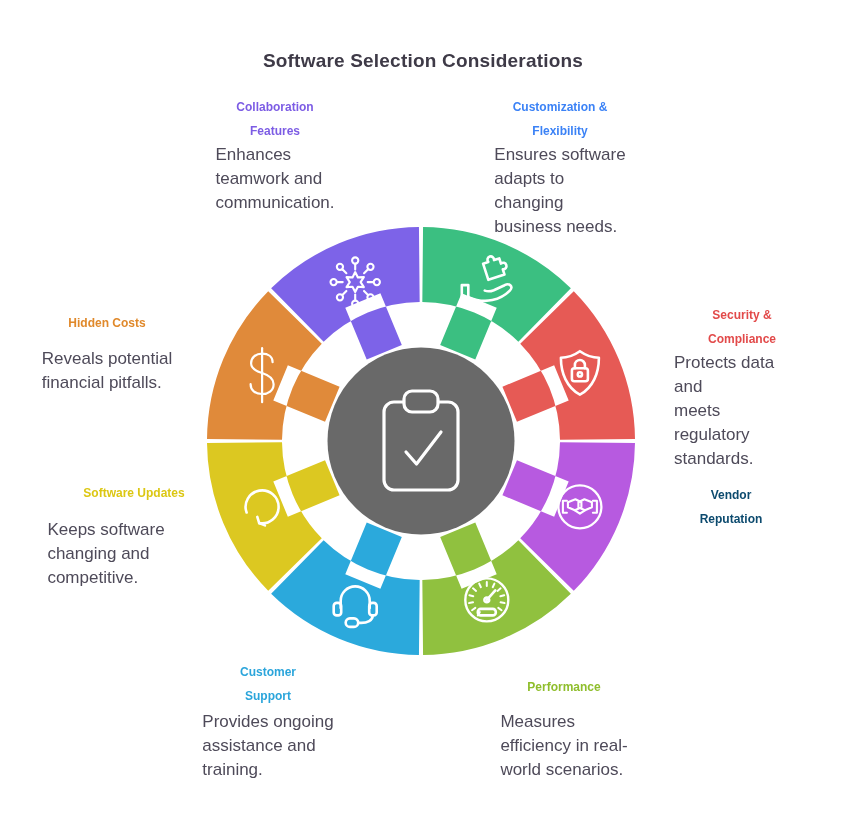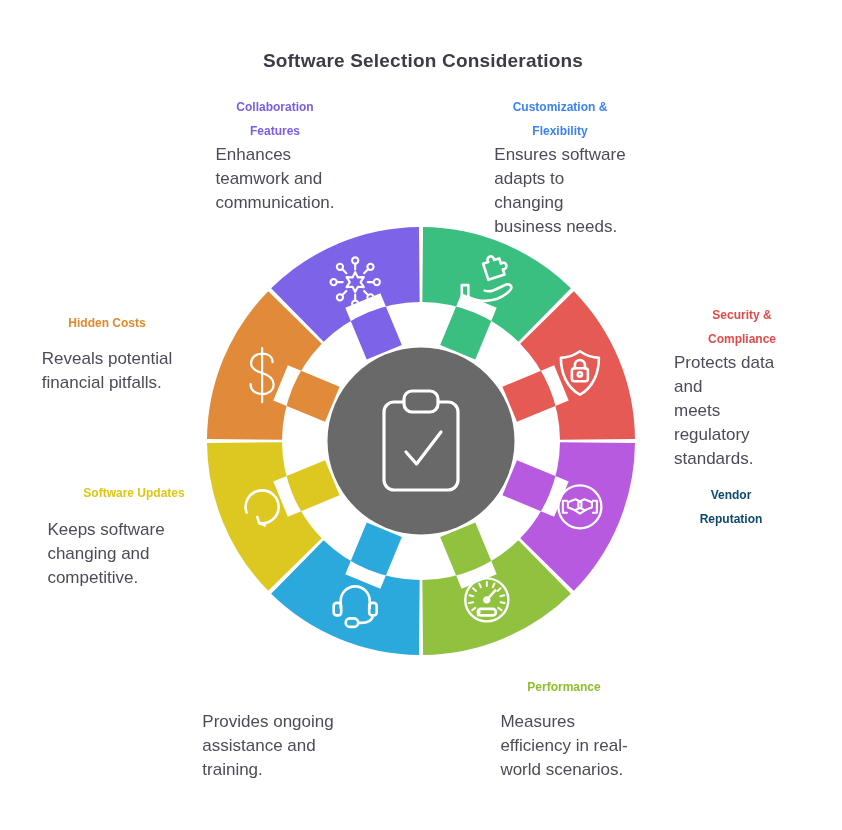--- a/index.html
+++ b/index.html
@@ -161,20 +161,22 @@
 standards.</div>
 
   <div class="seg-heading" style="left: 106px; top: 481px; color: rgb(220, 199, 19); margin-left: 28px;">Software Updates</div>
   <div class="seg-desc" style="left:106px;top:518px">Keeps software
 changing and
 competitive.</div>
 
   <div class="seg-heading" style="left: 731px; top: 483px; color: #0c4a6e;">Vendor
 Reputation</div>
 
+  <div class="seg-heading" style="left: 268px; top: 660px; color: rgb(43, 165, 219);">Customer
+Support</div>
   <div class="seg-desc" style="left:268px;top:710px">Provides ongoing
 assistance and
 training.</div>
 
   <div class="seg-heading" style="left: 564px; top: 675px; color: rgb(143, 190, 44);">Performance</div>
   <div class="seg-desc" style="left:564px;top:710px">Measures
 efficiency in real-
 world scenarios.</div>
 
 </div>

